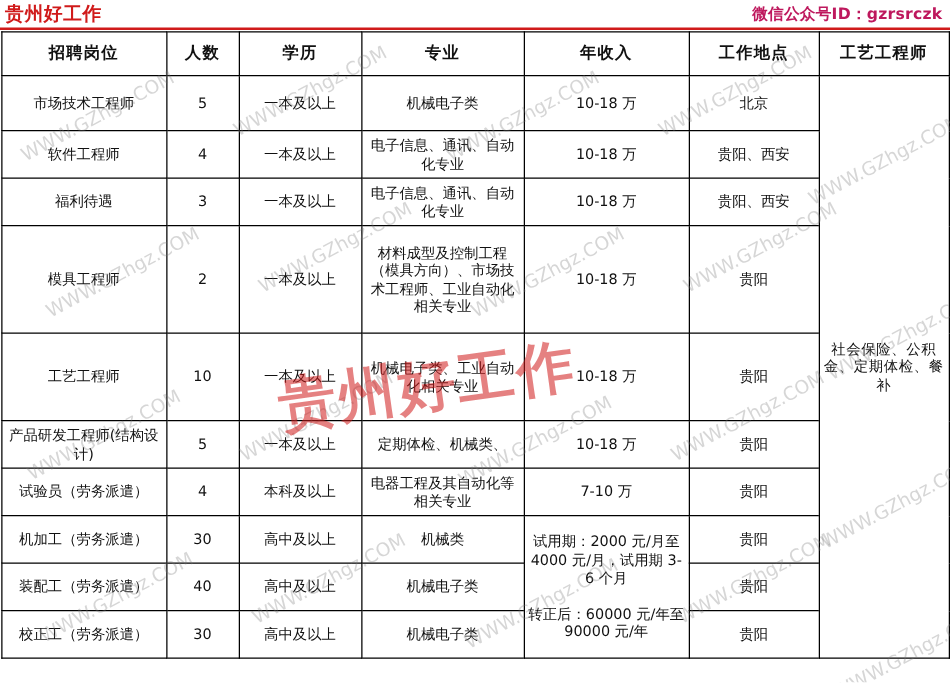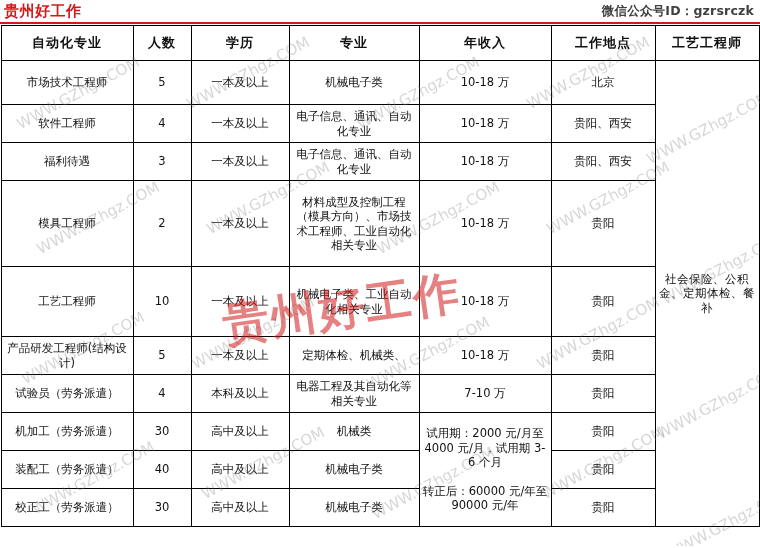--- a/index.html
+++ b/index.html
@@ -27,21 +27,21 @@
     box-sizing: border-box;
     background: #ffffff;
   }
   .header-left {
     color: #d01a1a;
     font-size: 15px;
     font-weight: bold;
     letter-spacing: 0.5px;
   }
   .header-right {
-    color: #404040;
+    color: #be185d;
     font-size: 12.5px;
     font-weight: bold;
     letter-spacing: 0.2px;
   }
 
   
   .table-wrap {
     position: relative;
     width: 760px;
     height: 522px;
@@ -140,21 +140,21 @@
       <col class="col-pos">
         <col class="col-num">
         <col class="col-edu">
         <col class="col-major">
       <col class="col-sal">
         <col class="col-loc">
         <col class="col-ben">
     </colgroup>
     <thead>
       <tr>
-        <th>自动化专业</th>
+        <th>招聘岗位</th>
         <th>人数</th>
         <th>学历</th>
         <th>专业</th>
         <th>年收入</th>
         <th>工作地点</th>
         <th>工艺工程师</th>
       </tr>
     </thead>
     <tbody>
       <tr class="r-tall">

